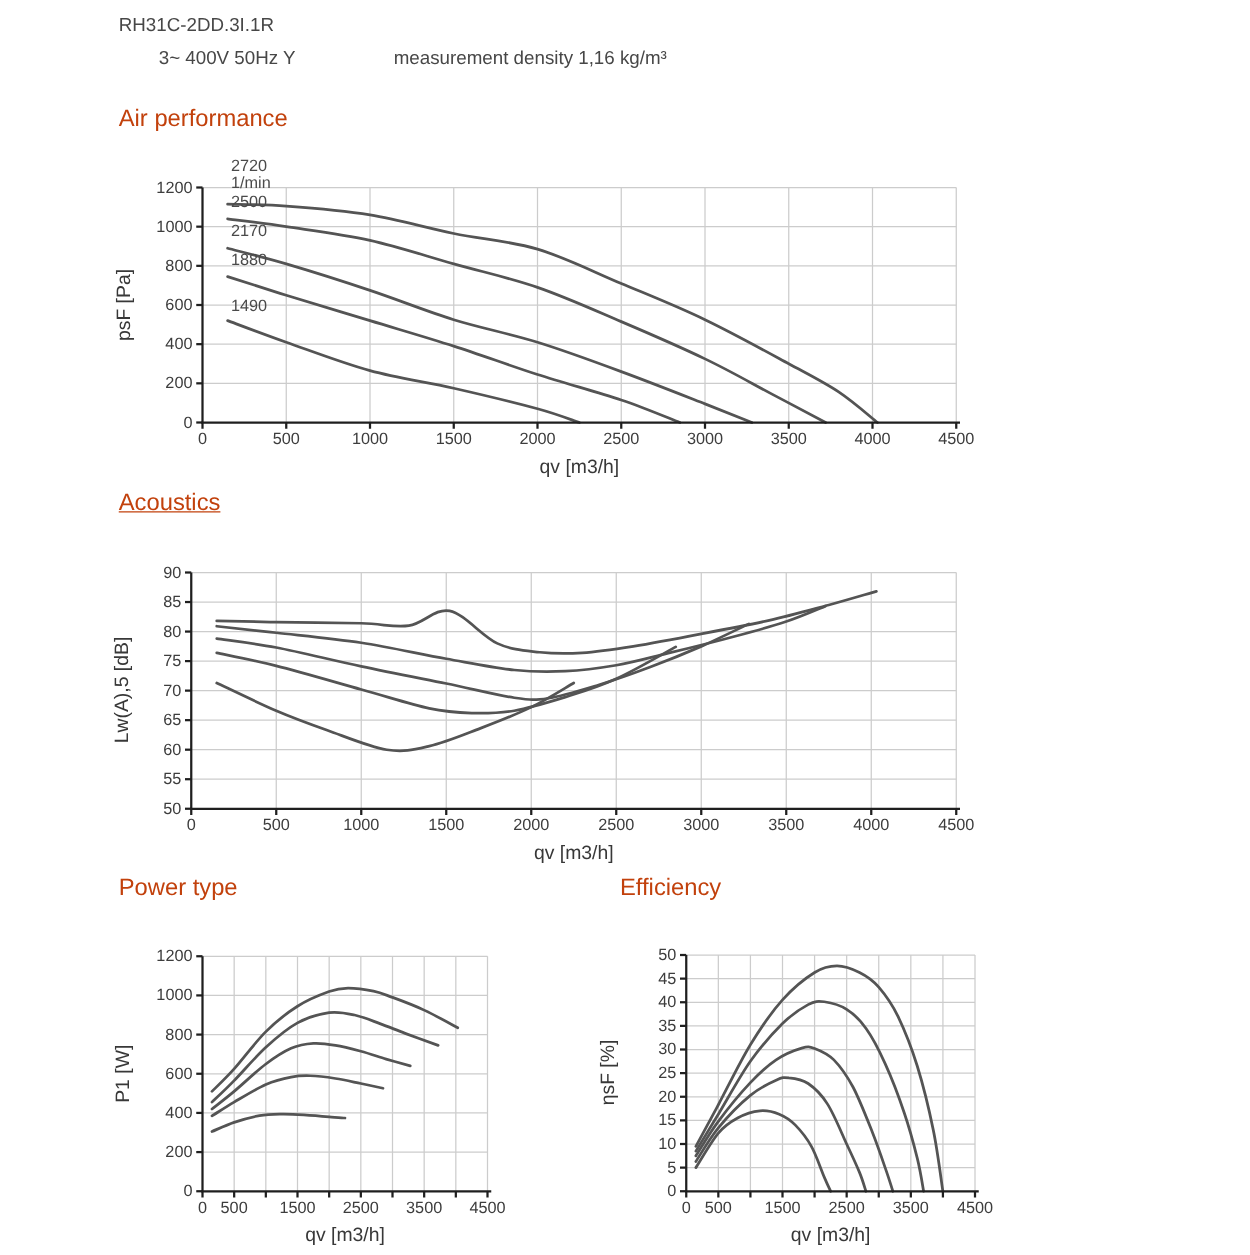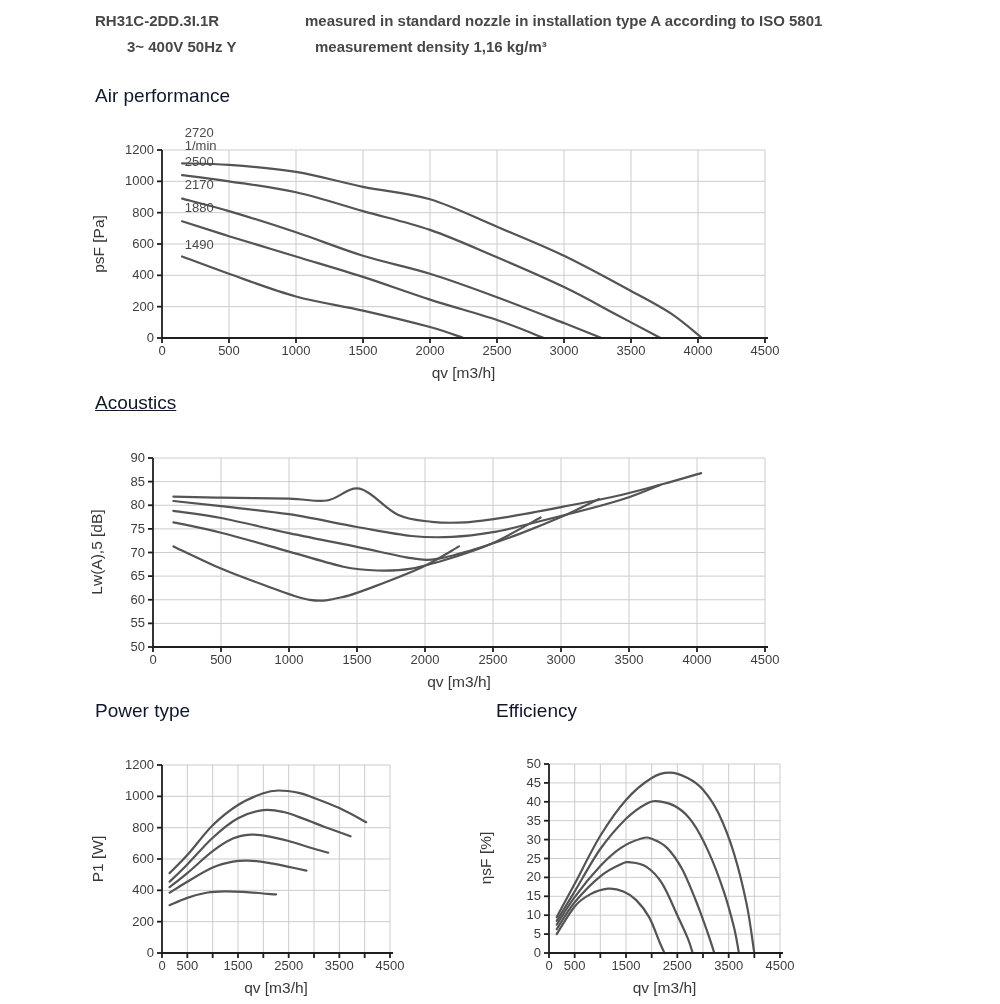--- a/index.html
+++ b/index.html
@@ -9,43 +9,41 @@
     height: 1004px;
     background: #ffffff;
     font-family: "Liberation Sans", sans-serif;
     overflow: hidden;
   }
   .hdr-text {
     position: absolute;
     font-size: 15px;
     color: #474747;
     white-space: nowrap;
-    font-weight: bold;
   }
   .section-title {
     position: absolute;
     font-size: 19px;
-    color: #0f172a;
+    color: #c2410c;
     white-space: nowrap;
     line-height: 1;
   }
   .chart-svg { position: absolute; overflow: visible; }
   .chart-svg text { font-family: "Liberation Sans", sans-serif; }
   .tick-label { font-size: 13px; fill: #3d3d3d; }
   .axis-title { font-size: 15.5px; fill: #383838; }
   .annot-label { font-size: 13px; fill: #4a4a4a; }
 </style>
 </head>
 <body>
 
 <div class="page">
 
   <div class="hdr-text" style="left:95px; top:12px;">RH31C-2DD.3I.1R</div>
   <div class="hdr-text" style="left:95px; top:38px;margin-left:32px;">3~ 400V 50Hz Y</div>
-  <div class="hdr-text" style="left:305px; top:12px;">measured in standard nozzle in installation type A according to ISO 5801</div>
   <div class="hdr-text" style="left:315px; top:38px;">measurement density 1,16 kg/m³</div>
 
   <div class="section-title" style="left:95px; top:86px;">Air performance</div>
   <div class="section-title" style="left:95px; top:393px;text-decoration:underline;">Acoustics</div>
   <div class="section-title" style="left:95px; top:701px;">Power type</div>
   <div class="section-title" style="left:496px; top:701px;">Efficiency</div>
 
   <svg class="chart-svg" viewBox="0 0 740 276" style="left: 60px; top: 118px; width: 740px; height: 276px;">
       <g>
         <line x1="169" y1="32" x2="169" y2="220" stroke="#cccccc" stroke-width="1"></line>

